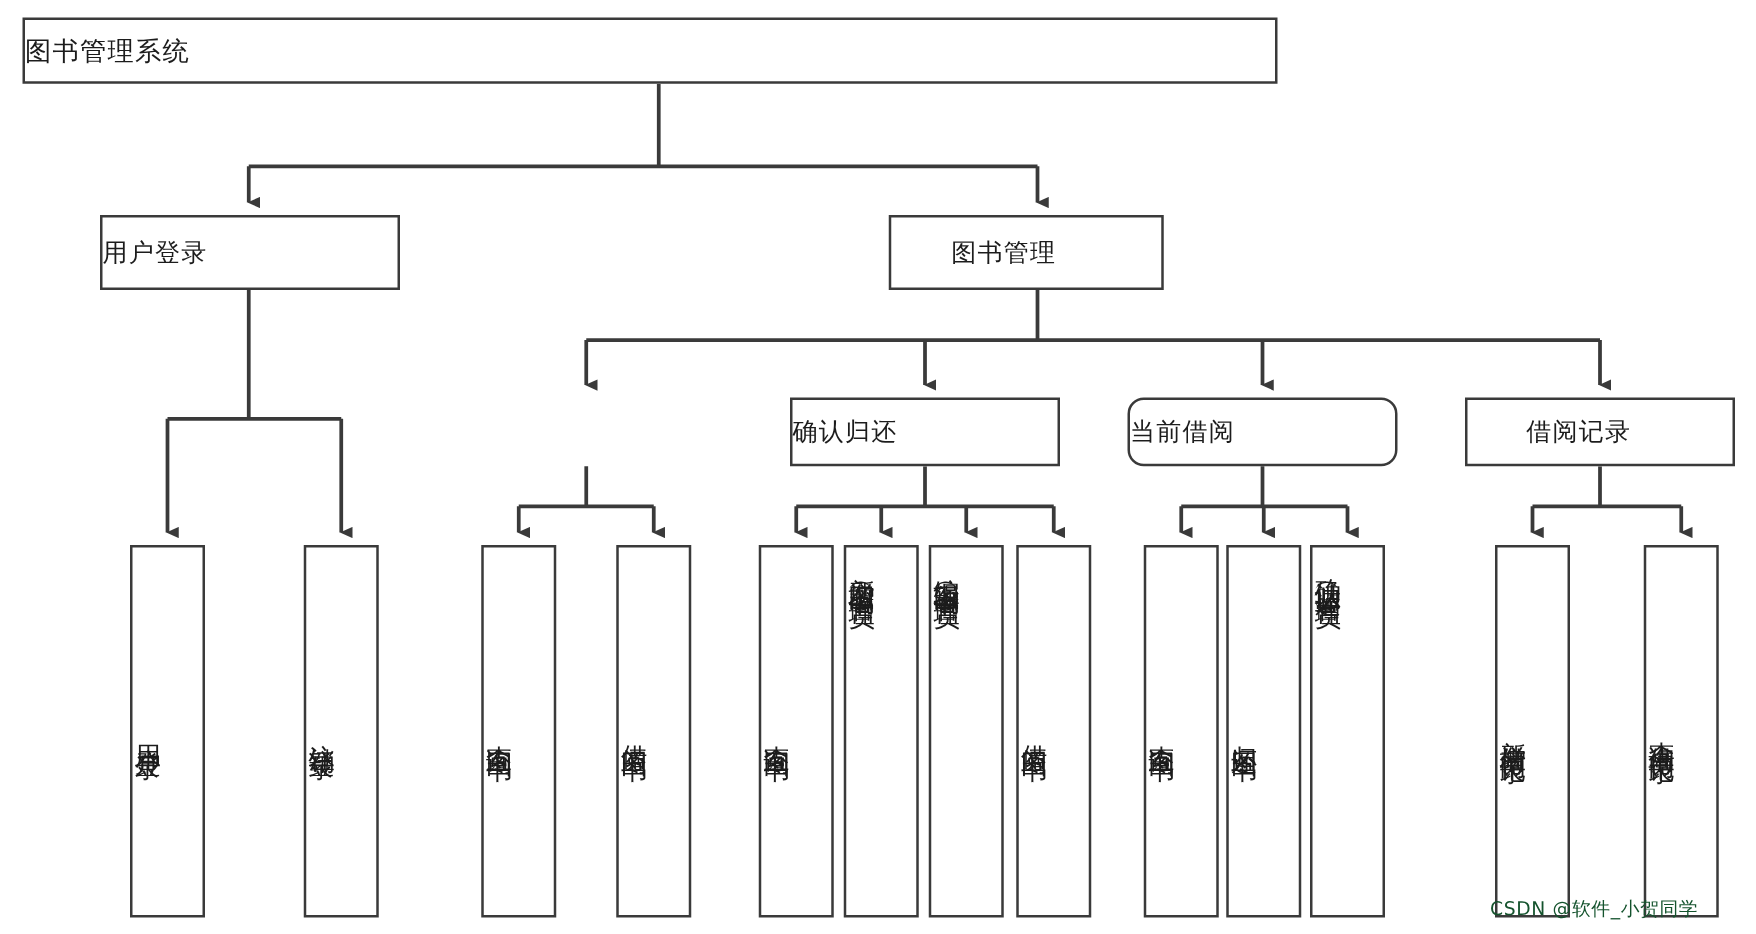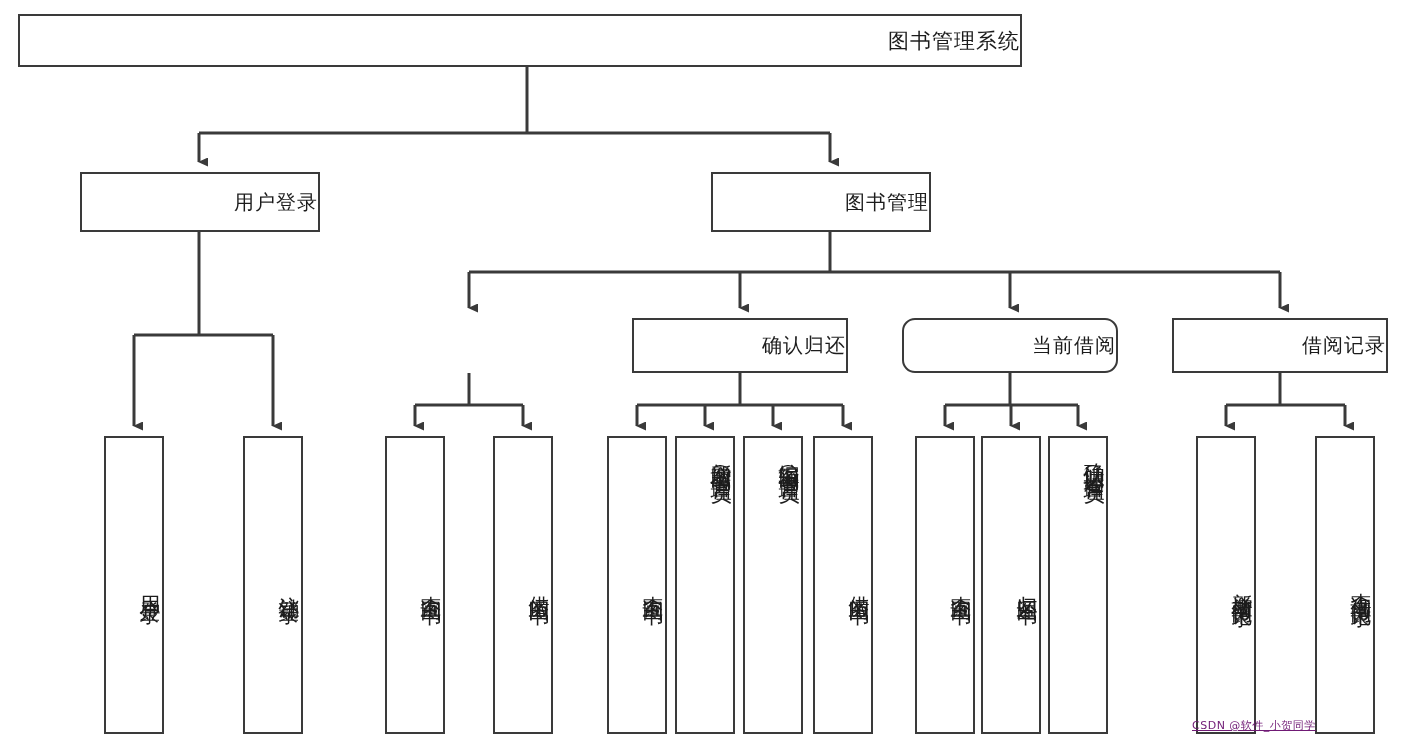--- a/index.html
+++ b/index.html
@@ -26,21 +26,21 @@
     height: 747px;
     pointer-events: none;
   }
   .node {
     position: absolute;
     box-sizing: border-box;
     border: 2px solid #3a3a3a;
     background: #ffffff;
     display: flex;
     align-items: center;
-    justify-content: flex-end;
+    justify-content: flex-start;
     color: #1c1c1c;
   }
   .node.level-0 {
     font-size: 21px;
     letter-spacing: 1px;
   }
   .node.level-1 {
     font-size: 20px;
     letter-spacing: 1px;
   }
@@ -63,26 +63,25 @@
   }
   .node.leaf.tall-text {
     align-items: flex-start;
   }
   .node.leaf.centered-text {
     align-items: center;
     padding-top: 0;
   }
   .watermark {
     position: absolute;
-    font-size: 11px;
-    color: #701a75;
+    font-size: 15px;
+    color: #14532d;
     white-space: nowrap;
     letter-spacing: 0.5px;
     font-family: "DejaVu Sans", "Liberation Sans", sans-serif;
-    text-decoration: underline;
   }
 </style>
 </head>
 <body>
 
 <div id="diagram-canvas">
 
   <svg id="edges-layer" width="1405" height="747" viewBox="0 0 1405 747" xmlns="http://www.w3.org/2000/svg">
     <defs>
       <marker id="arrowhead" markerWidth="9" markerHeight="10" refX="4.5" refY="9" orient="auto" markerUnits="userSpaceOnUse">

